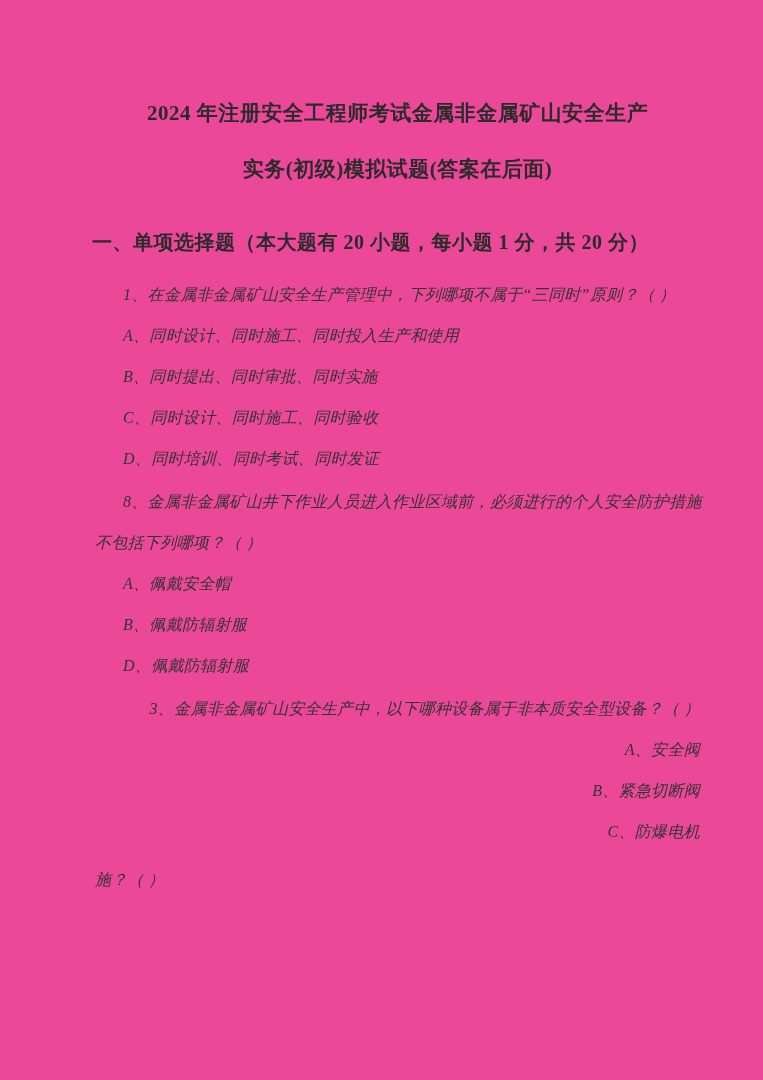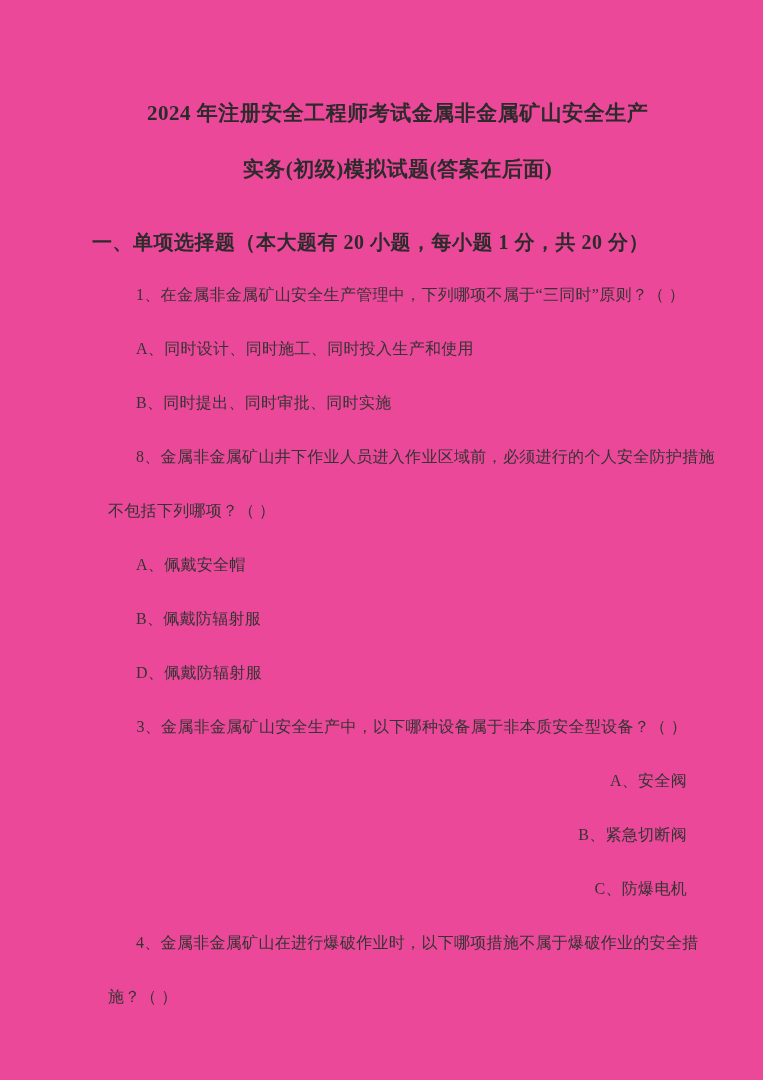--- a/index.html
+++ b/index.html
@@ -43,23 +43,24 @@
   .question {
     margin: 0;
   }
   .question-1 { margin-top: 20px; }
   .question-2 { margin-top: 5px; }
   .question-3 { margin-top: 5px; text-align: right; }
   .question-4 { margin-top: 10px; }
   .line {
     font-size: 16px;
     line-height: 38px;
-    margin: 16px;
+    margin: 3px;
     white-space: nowrap;
     letter-spacing: 0.3px;
+    font-style: italic;
   }
   .indent {
     padding-left: 28px;
   }
 </style>
 </head>
 <body>
 
 <div class="page">
   <div class="content">
@@ -67,36 +68,37 @@
     <h1 class="title-line">2024 年注册安全工程师考试金属非金属矿山安全生产</h1>
 
     <h1 class="title-line title-line-2">实务(初级)模拟试题(答案在后面)</h1>
 
     <h2 class="section-heading">一、单项选择题（本大题有 20 小题，每小题 1 分，共 20 分）</h2>
 
     <div class="question question-1">
       <p class="line indent">1、在金属非金属矿山安全生产管理中，下列哪项不属于“三同时”原则？（ ）</p>
       <p class="line indent">A、同时设计、同时施工、同时投入生产和使用</p>
       <p class="line indent">B、同时提出、同时审批、同时实施</p>
+      <p class="line indent">C、同时设计、同时施工、同时验收</p>
+      <p class="line indent">D、同时培训、同时考试、同时发证</p>
     </div>
 
     <div class="question question-2">
       <p class="line indent">8、金属非金属矿山井下作业人员进入作业区域前，必须进行的个人安全防护措施</p>
       <p class="line">不包括下列哪项？（ ）</p>
       <p class="line indent">A、佩戴安全帽</p>
       <p class="line indent">B、佩戴防辐射服</p>
       <p class="line indent">D、佩戴防辐射服</p>
     </div>
 
     <div class="question question-3">
       <p class="line indent">3、金属非金属矿山安全生产中，以下哪种设备属于非本质安全型设备？（ ）</p>
       <p class="line indent">A、安全阀</p>
       <p class="line indent">B、紧急切断阀</p>
       <p class="line indent">C、防爆电机</p>
     </div>
 
     <div class="question question-4">
-      <p class="line indent">4、金属非金属矿山在进行爆破作业时，以下哪项措施不属于爆破作业的安全措</p>
       <p class="line">施？（ ）</p>
     </div>
 
   </div>
 </div>
 
 </body></html>

